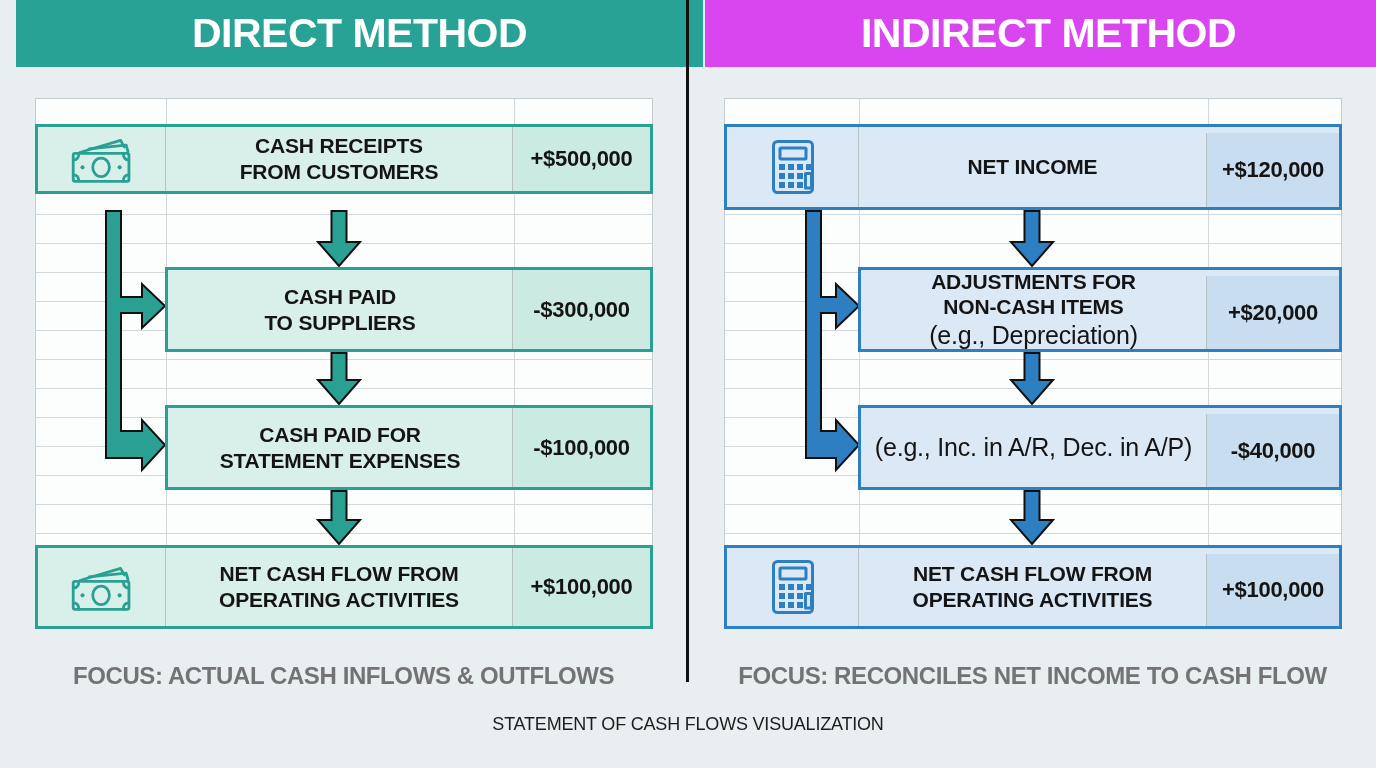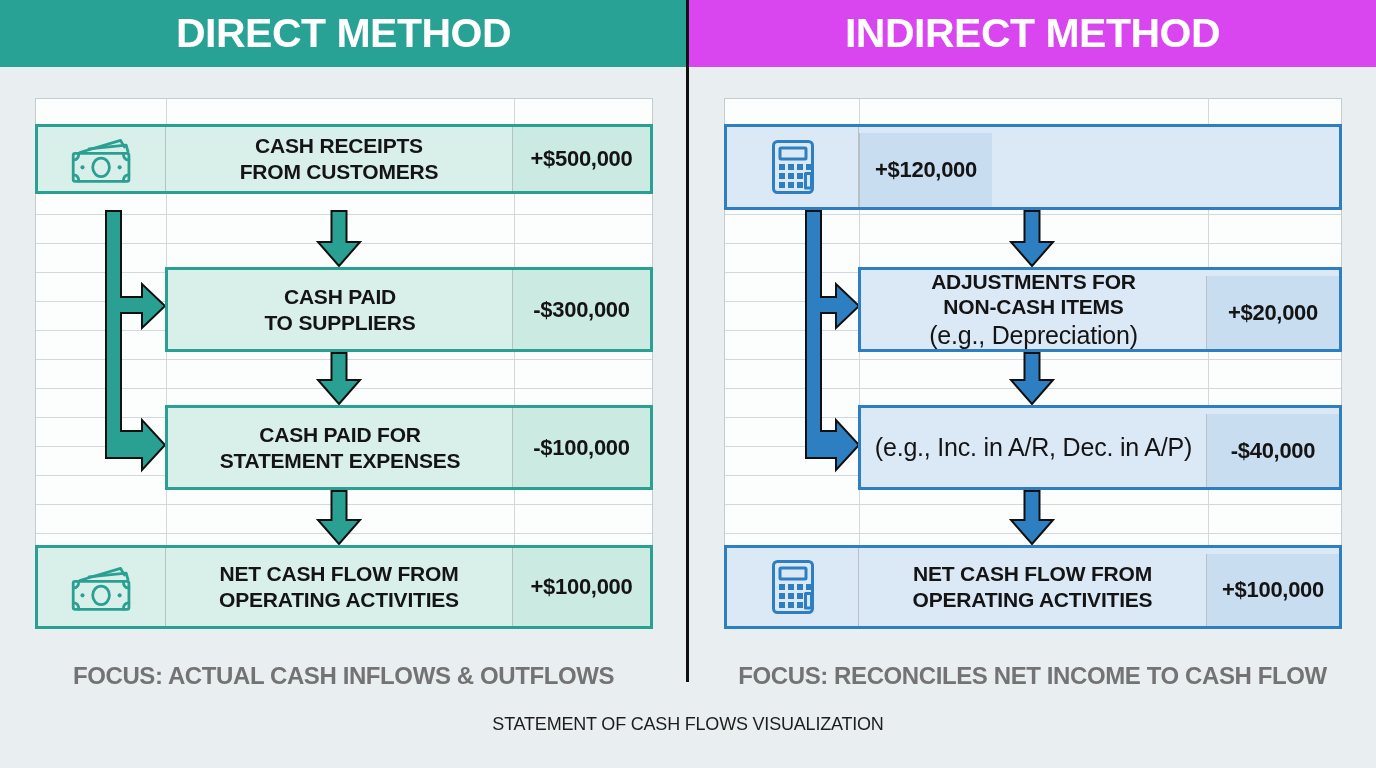--- a/index.html
+++ b/index.html
@@ -4,21 +4,21 @@
 <style>
   html,body{margin:0;padding:0;background:#dfe4e6;}
   #canvas{
     position:relative;width:1376px;height:768px;overflow:hidden;
     background:#e9eef0;
     font-family:"Liberation Sans","DejaVu Sans",sans-serif;
     -webkit-font-smoothing:antialiased;
   }
   .header{
     position:absolute;top:0;height:67px;display:flex;align-items:center;justify-content:center;
-    color:#ffffff;font-size:41px;font-weight:700;letter-spacing:-0.5px;
+    color:#ffffff;font-size:41px;font-weight:700;letter-spacing:-0.5px;margin-left:16px;
   }
   .header.direct{left:0;width:687px;background:#28a295;}
   .header.indirect{left:689px;width:687px;background:#d946ef;}
   .divider{position:absolute;left:686px;top:0;width:3px;height:682px;background:#101010;}
 
   .grid{
     position:absolute;top:98px;height:531px;background:#fcfdfd;
     border:1px solid #c6ccce;box-sizing:border-box;
     background-image:repeating-linear-gradient(to bottom, transparent 0px, transparent 28px, #d3d8da 28px, #d3d8da 29px);
   }
@@ -178,20 +178,23 @@
         <rect class="calc-fill" x="35" y="25" width="5" height="6"></rect>
         <rect class="calc-fill" x="8" y="34" width="6" height="6"></rect>
         <rect class="calc-fill" x="17" y="34" width="6" height="6"></rect>
         <rect class="calc-fill" x="26" y="34" width="6" height="6"></rect>
         <rect class="calc-fill" x="8" y="43" width="6" height="6"></rect>
         <rect class="calc-fill" x="17" y="43" width="6" height="6"></rect>
         <rect class="calc-fill" x="26" y="43" width="6" height="6"></rect>
         <rect class="calc-stroke" x="34.5" y="34.5" width="6" height="14.5"></rect>
       </svg>
     </div>
+    <div class="cell-text">
+      <span class="lbl">NET INCOME</span>
+    </div>
     <div class="cell-value">+$120,000</div>
   </div>
 
   <div class="box blue pright" style="left:858px;top:267px;width:484px;height:85px">
     <div class="cell-text">
       <span class="lbl">ADJUSTMENTS FOR
 NON-CASH ITEMS</span>
       <span class="note">(e.g., Depreciation)</span>
     </div>
     <div class="cell-value">+$20,000</div>

